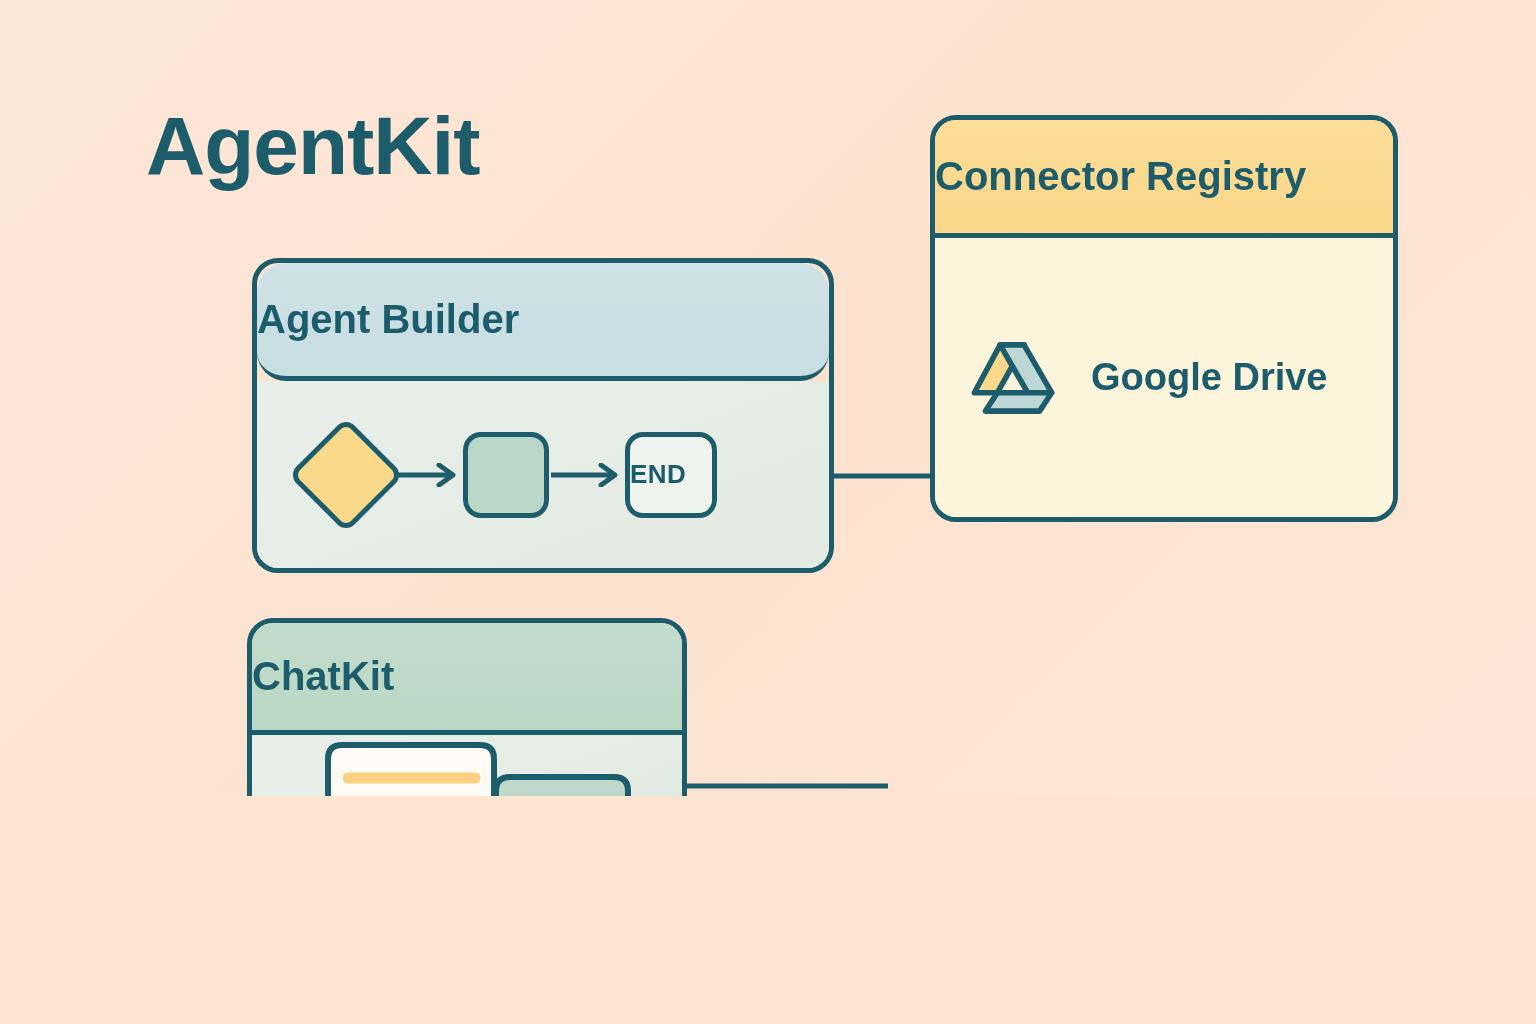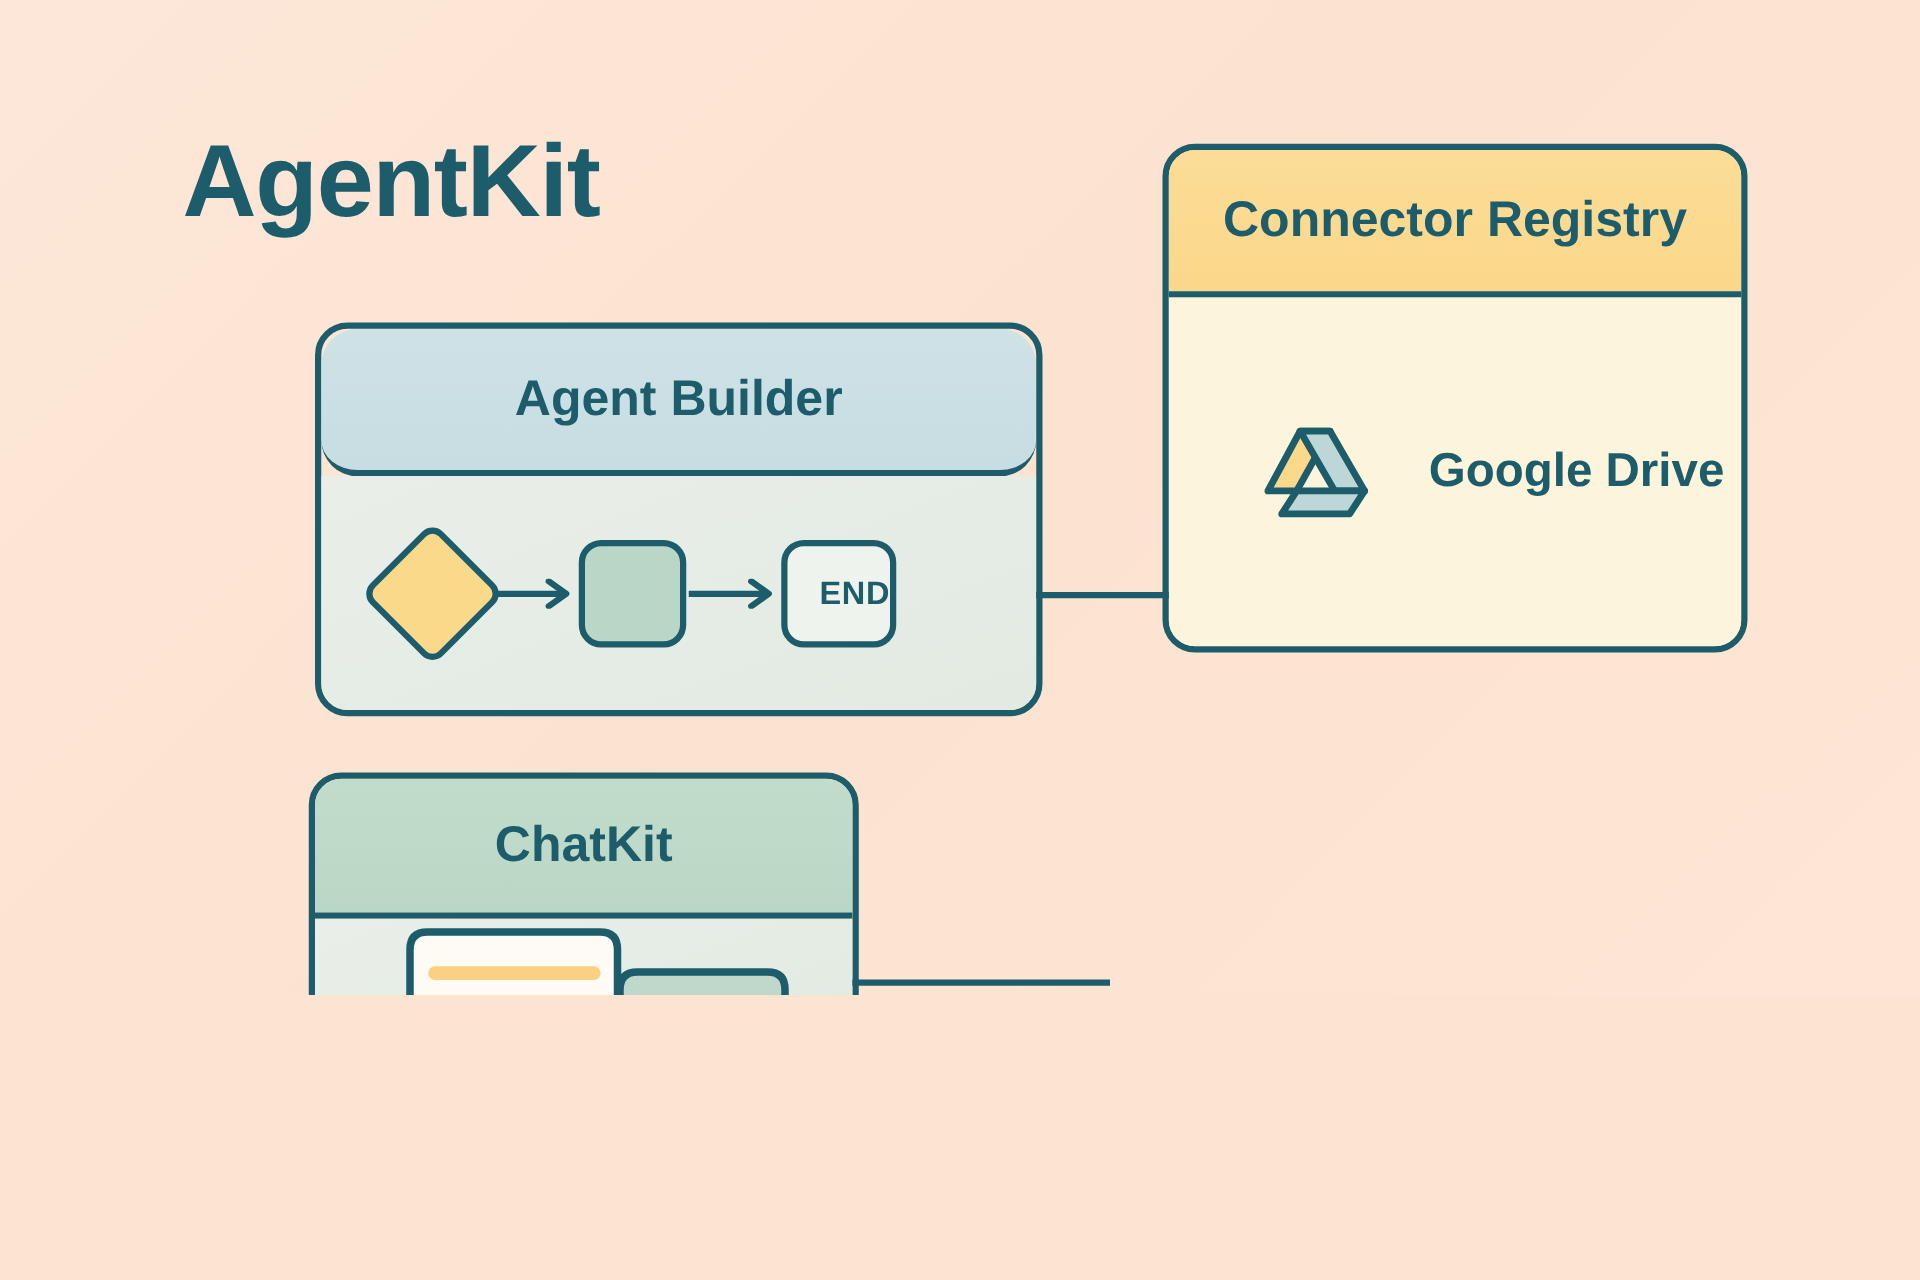--- a/index.html
+++ b/index.html
@@ -53,21 +53,20 @@
     border: 5px solid #1C5C6B;
     border-radius: 26px;
     overflow: hidden;
     display: flex;
     flex-direction: column;
   }
 
   .card-header {
     display: flex;
     align-items: center;
-    justify-content: center;
     border-bottom: 5px solid #1C5C6B;
     flex: 0 0 auto;
   }
 
   .card-header-title {
     font-size: 40px;
     font-weight: bold;
     color: #1C5C6B;
     white-space: nowrap;
   }
@@ -123,21 +122,21 @@
   }
 
   .flow-end {
     width: 92px;
     height: 86px;
     background: #EFF3EE;
     border: 5px solid #1C5C6B;
     border-radius: 18px;
     display: flex;
     align-items: center;
-    justify-content: flex-end;
+    justify-content: flex-start;
     flex: 0 0 auto;
   }
   .flow-end span {
     font-size: 26px;
     font-weight: bold;
     color: #1C5C6B;
     letter-spacing: 0.5px;
   }
 
   .arrow {
@@ -162,22 +161,22 @@
     flex-direction: column;
     justify-content: center;
     gap: 38px;
     padding-left: 0px;
   }
 
   .connector-row {
     display: flex;
     align-items: center;
     width: 100%;
-    padding-left: 72px;
-    gap: 44px;
+    padding-left: 32px;
+    gap: 32px;
   }
   .connector-label {
     font-size: 38px;
     font-weight: bold;
     color: #1C5C6B;
     white-space: nowrap;
   }
   .connector-icon {
     width: 92px;
     height: 92px;

